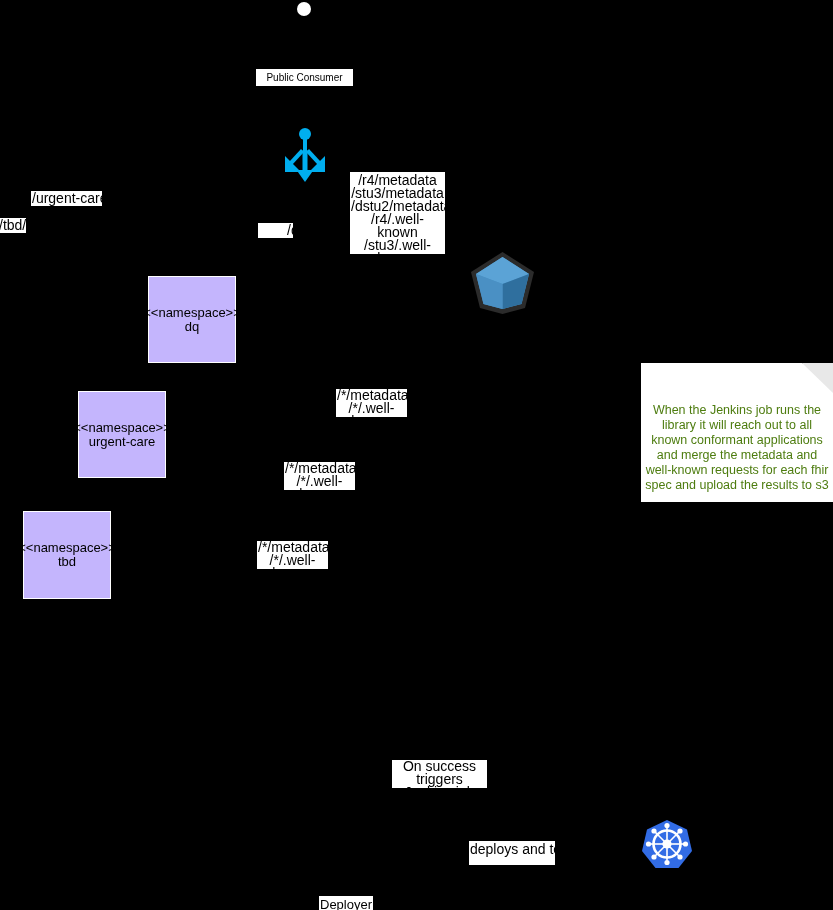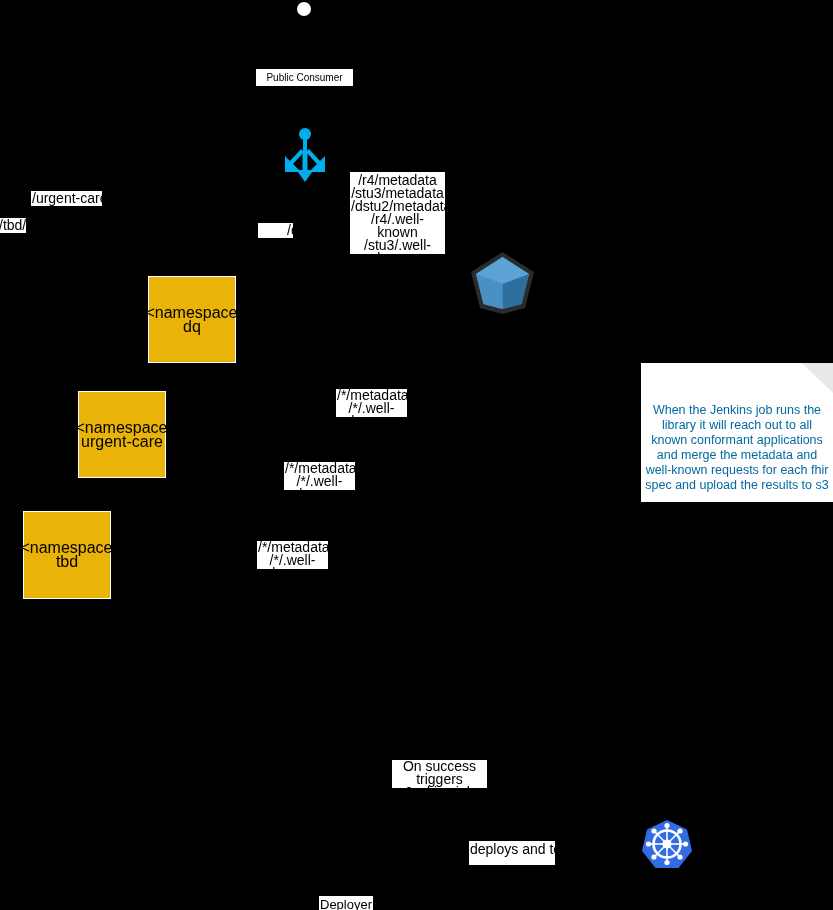--- a/index.html
+++ b/index.html
@@ -25,43 +25,43 @@
     font-size: 14px;
     line-height: 13px;
     text-align: center;
     padding: 0 1px;
     white-space: pre;
   }
   .edge-label.multiline { white-space: pre-line; }
 
   
   .box {
-    background: #eab308;
+    background: #c4b5fd;
     color: #000000;
     border: 1px solid #ffffff;
     display: flex;
     align-items: center;
     justify-content: center;
     text-align: center;
-    font-size: 16px;
+    font-size: 13px;
     line-height: 14px;
   }
   .box .inner { white-space: pre-line; width: 130%; }
   .box.plain .inner { width: auto; }
 
   
   .start-dot {
     background: #ffffff;
     border-radius: 50%;
   }
 
   
   .note {
     background: #ffffff;
-    color: #0369a1;
+    color: #4d7c0f;
     font-size: 12.5px;
     line-height: 15px;
     text-align: center;
     padding: 38px 4px 8px 4px;
     box-sizing: border-box;
     display: flex;
     align-items: center;
     justify-content: center;
   }
   .note .fold {

